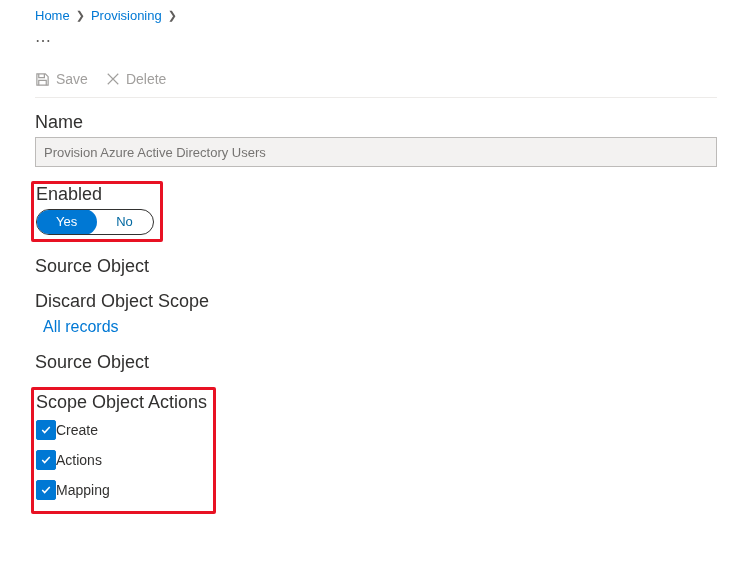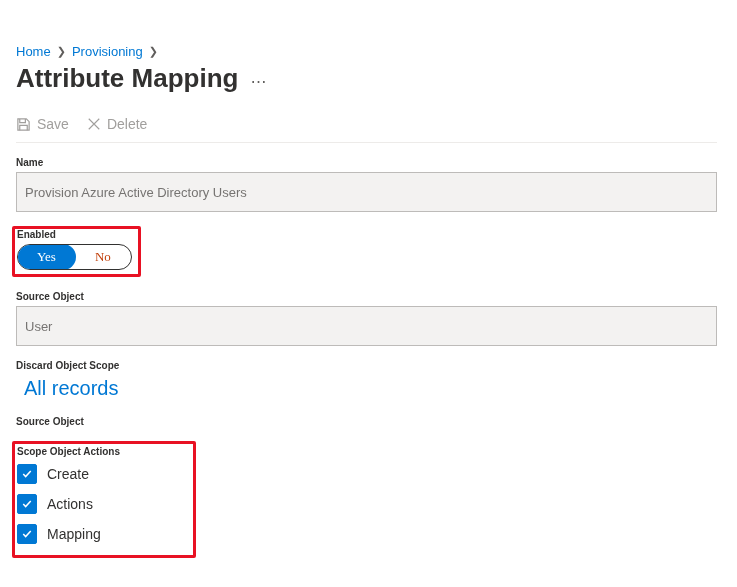--- a/index.html
+++ b/index.html
@@ -15,22 +15,21 @@
   html, body {
     margin: 0;
     padding: 0;
     font-family: "Segoe UI", -apple-system, BlinkMacSystemFont, sans-serif;
     font-size: 14px;
     color: var(--text-primary);
     background: #fff;
     width: 737px;
   }
   .page {
-    padding: 8px 20px 12px 16px;
-    margin-top: 36px;
+    padding: 8px 20px 12px 35px;
   }
   
   .breadcrumb {
     display: flex;
     align-items: center;
     gap: 6px;
     font-size: 13px;
     color: var(--azure-link);
     margin-bottom: 4px;
   }
@@ -81,30 +80,29 @@
   }
   .toolbar-btn .icon {
     display: inline-flex;
     align-items: center;
   }
   
   .field-block {
     margin-bottom: 14px;
   }
   .field-label {
-    font-size: 10px;
+    font-size: 18px;
     color: var(--text-primary);
     margin-bottom: 4px;
     display: block;
-    font-weight: bold;
   }
   .text-input {
     width: 100%;
     box-sizing: border-box;
-    height: 40px;
+    height: 30px;
     padding: 2px 8px;
     font-size: 13px;
     background: #f3f2f1;
     color: #767472;
     border: 1px solid #bdbbb9;
     font-family: inherit;
   }
   .text-input[disabled] {
     color: #767472;
   }
@@ -114,52 +112,50 @@
   }
   .toggle {
     display: inline-flex;
     align-items: flex-start;
     border: 1px solid #323130;
     border-radius: 14px;
     height: 24px;
     overflow: hidden;
     background: #fff;
     cursor: pointer;
-    font-family: Liberation Serif, serif;
   }
   .toggle .opt {
     padding: 0 20px;
     font-size: 13px;
     line-height: 24px;
     height: 24px;
     display: inline-flex;
     align-items: center;
     justify-content: center;
-    color: #c2410c;
+    color: #0369a1;
   }
   .toggle .opt.active {
     background: var(--azure-link);
     color: #fff;
     border-radius: 14px;
     margin: -1px;
     height: 26px;
     line-height: 26px;
   }
   
   .link-row {
     color: var(--azure-link);
-    font-size: 20px;
+    font-size: 16px;
     cursor: pointer;
     padding: 2px 0 2px 8px;
   }
   
   .checkbox-row {
     display: flex;
     align-items: center;
-    gap: 10px;
     padding: 5px 0;
     cursor: pointer;
   }
   .checkbox {
     width: 18px;
     height: 18px;
     background: var(--checkbox-blue);
     border: 1px solid var(--checkbox-blue);
     display: inline-flex;
     align-items: center;
@@ -185,21 +181,20 @@
 <div class="page">
 
   <nav class="breadcrumb">
     <a>Home</a>
     <span class="sep">❯</span>
     <a>Provisioning</a>
     <span class="sep">❯</span>
   </nav>
 
   <div class="page-header">
-    <h1 class="page-title">Attribute Mapping</h1>
     <span class="more-dots">⋯</span>
   </div>
 
   <div class="toolbar">
     <span class="toolbar-btn">
       <span class="icon">
         <svg width="15" height="15" viewBox="0 0 16 16">
             <path fill="none" stroke="#a19f9d" stroke-width="1.3" d="M2 2h9l3 3v9H2z"></path>
             <path fill="none" stroke="#a19f9d" stroke-width="1.3" d="M4 2v4h6V2M4 14v-5h8v5"></path>
           </svg>
@@ -228,21 +223,20 @@
         <div class="toggle">
           <span class="opt active">Yes</span>
           <span class="opt">No</span>
         </div>
       </div>
     </div>
   </div>
 
   <div class="field-block">
     <label class="field-label">Source Object</label>
-    <input class="text-input" type="text" disabled="" value="User" style="">
   </div>
 
   <div class="field-block">
     <label class="field-label">Discard Object Scope</label>
     <div class="link-row">All records</div>
   </div>
 
   <div class="field-block">
     <label class="field-label">Source Object</label>
   </div>

